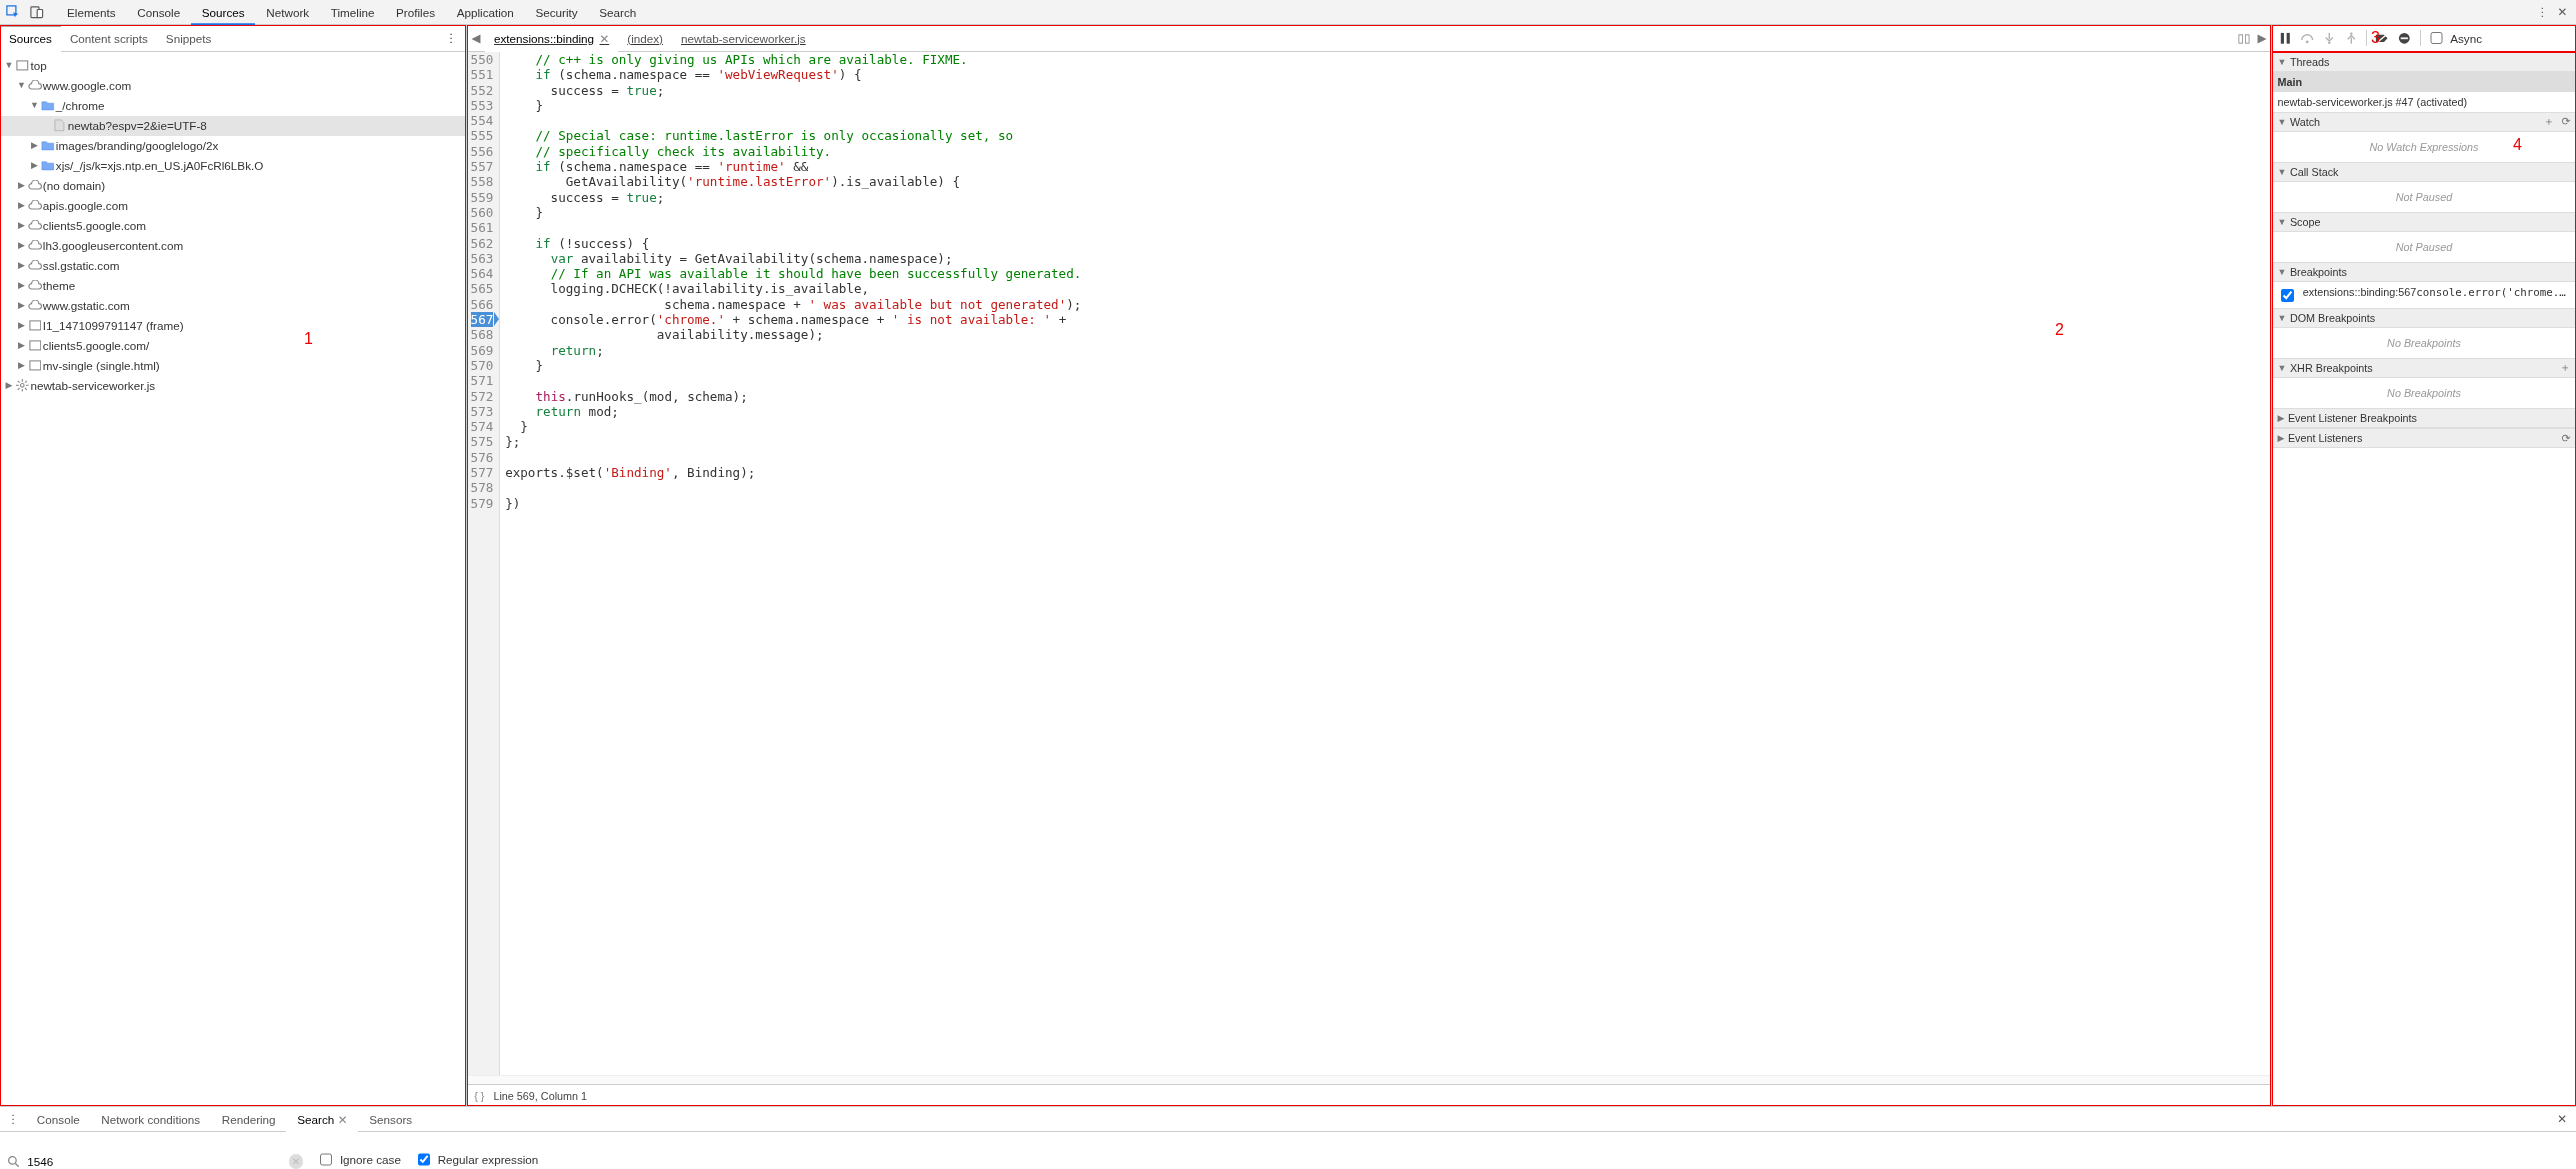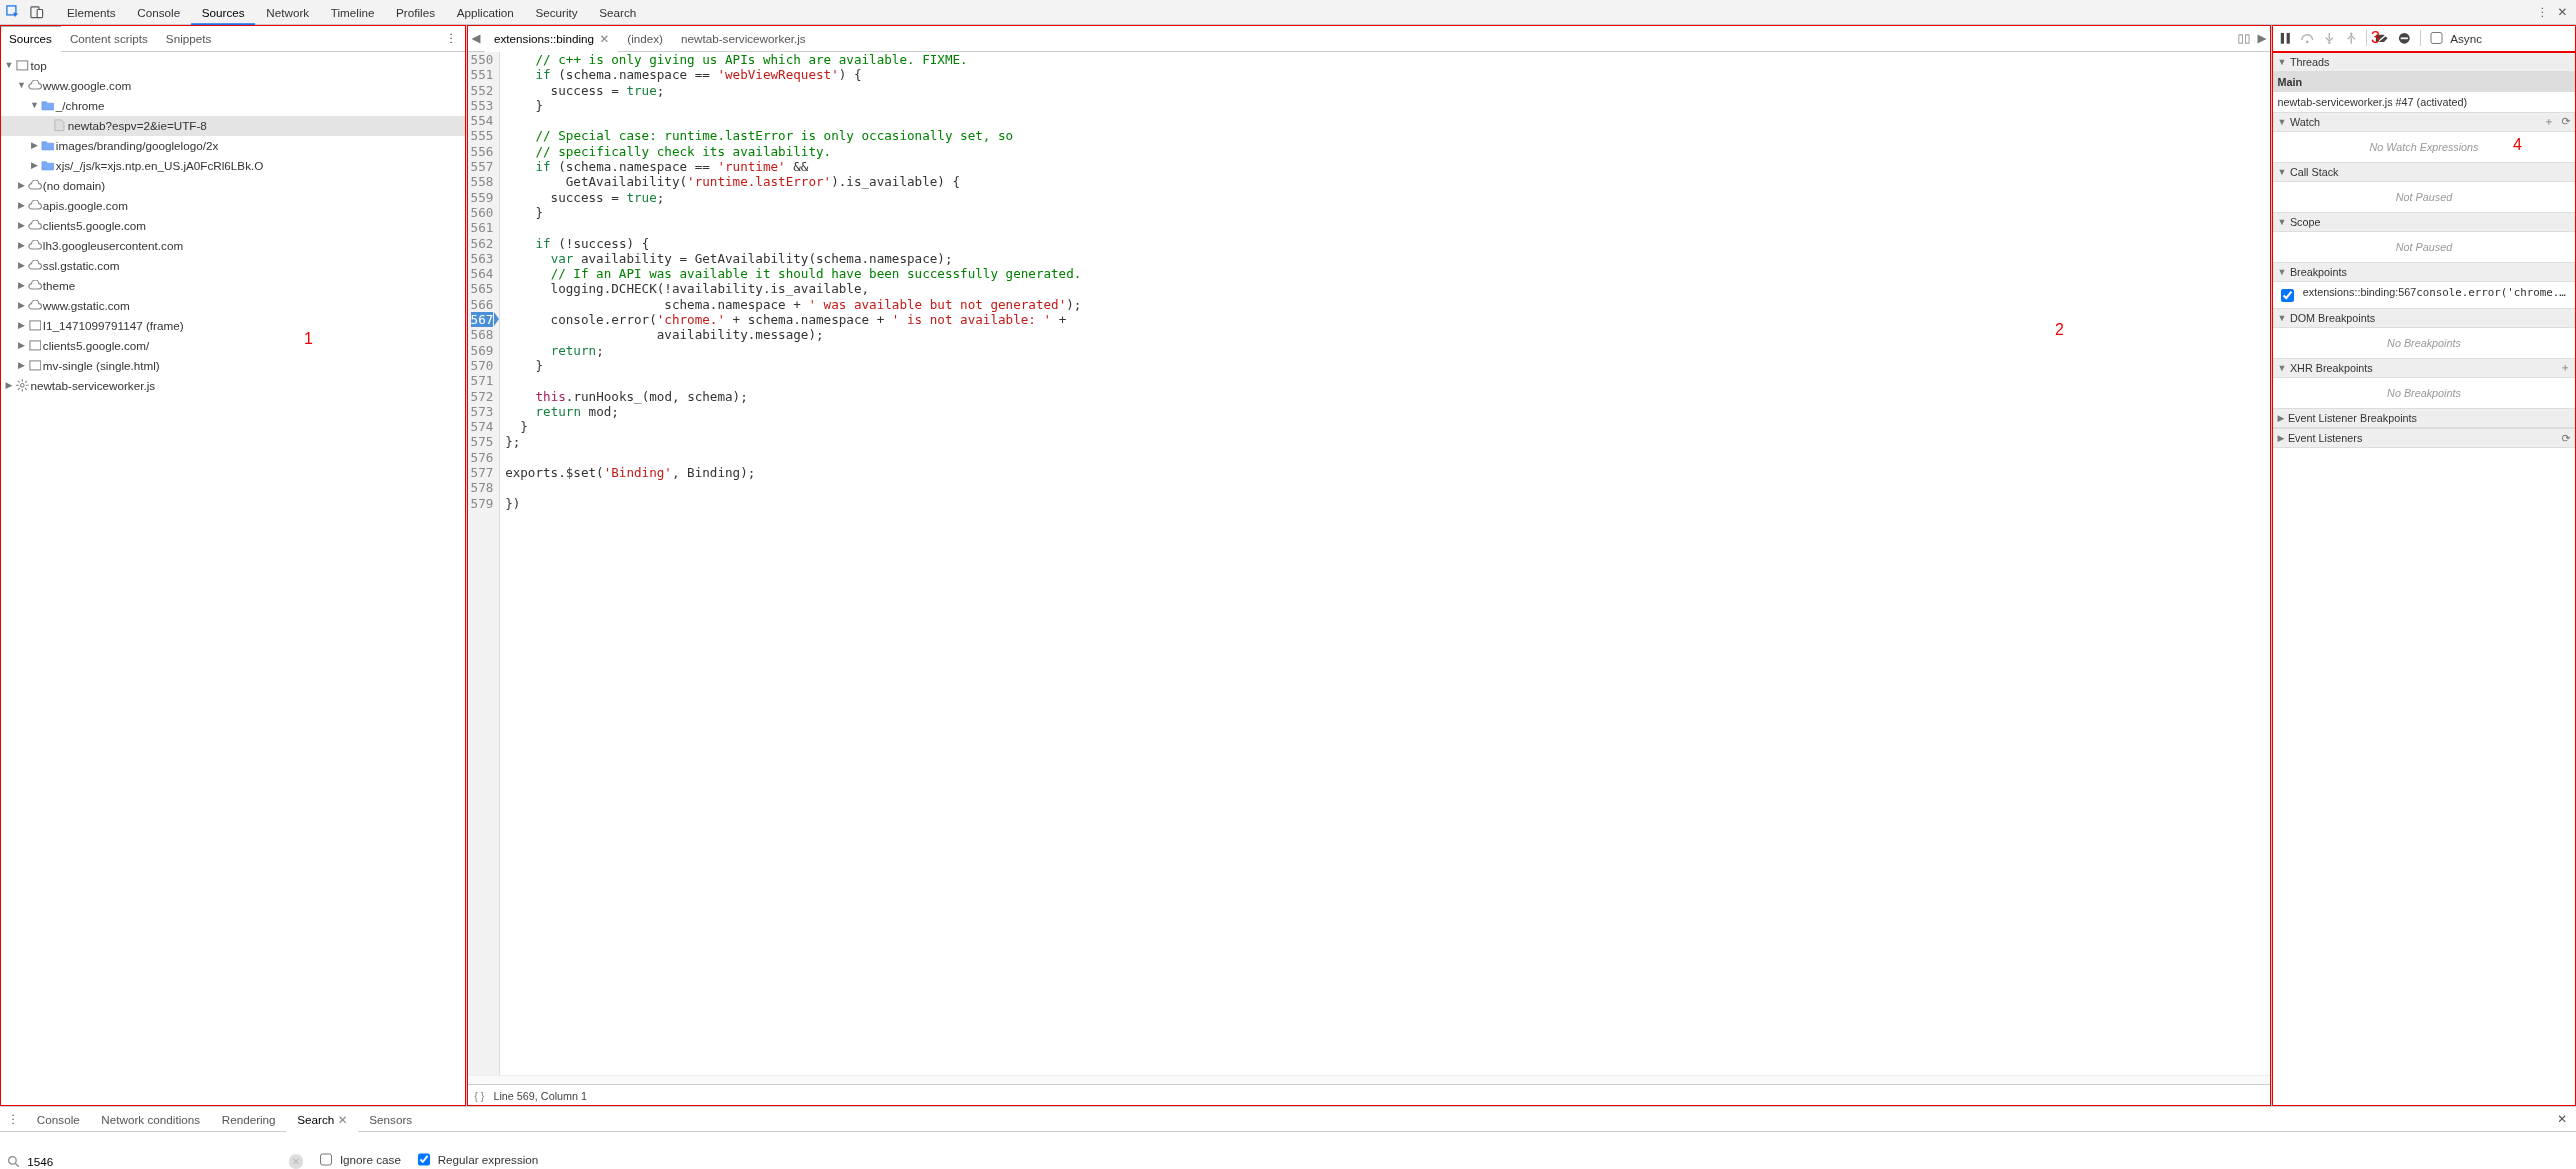--- a/index.html
+++ b/index.html
@@ -349,21 +349,21 @@
           </div>
         </div>
     </div>
 
     <div class="panel-center">
       <div class="red-box" style="top:0;left:0;right:0;bottom:0;"></div>
       <div class="red-label" style="top:296px; right:207px;">2</div>
 
       <div class="editor-tabs">
         <span class="navbtn">◀</span>
-        <div id="editor-tabs-host" style="display:flex;">
+        <div id="editor-tabs-host" style="display:flex;text-decoration:underline;">
             <div class="file-tab active">
               <span>extensions::binding</span>
               <span class="close">✕</span>
             </div>
             <div class="file-tab">
               <span>(index)</span>
             </div>
             <div class="file-tab">
               <span>newtab-serviceworker.js</span>
             </div>

